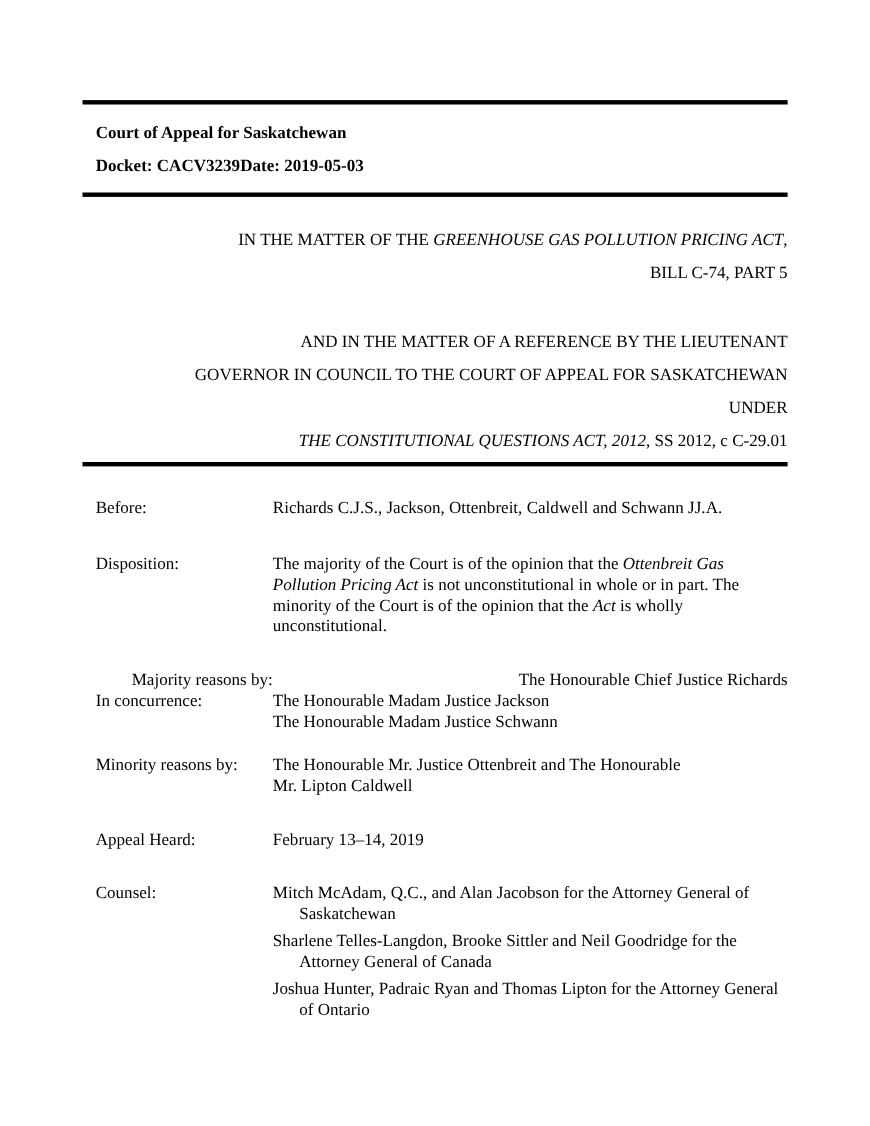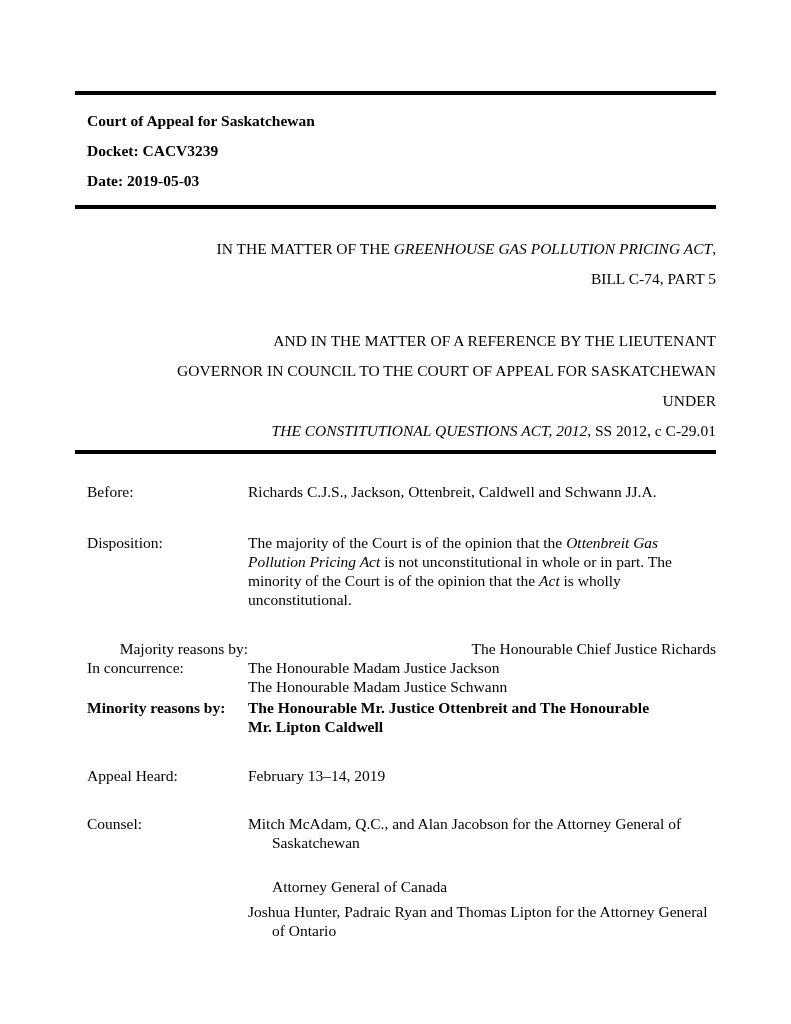--- a/index.html
+++ b/index.html
@@ -20,21 +20,20 @@
   .rule { height: 4px; background: #000000; }
   .rule-top { margin-top: 91px; }
   .doc-header {
     font-weight: bold;
     padding: 11px 2px 9px 12px;
   }
   .header-row {
     display: flex;
     line-height: 30px;
     white-space: nowrap;
-    flex-direction: column;
   }
   .title-block .line {
     text-align: right;
     line-height: 30px;
     white-space: nowrap;
   }
   .title-block-1 { margin-top: 25px; }
   .title-block-2 { margin-top: 32px; }
   .rule-title-bottom { margin-top: 4px; }
   .details { margin-top: 28px; padding-left: 12px; }
@@ -43,21 +42,21 @@
     grid-template-columns: 161px 1fr;
     align-items: start;
     margin-top: 27px;
   }
   .detail-label { white-space: nowrap; }
   .detail-value { white-space: nowrap; }
   .detail-value .line { line-height: 19px; }
   .row-disposition { margin-top: 32px; }
   .row-majority { margin-top: 30px; text-align: right; }
   .row-concurrence { margin-top: 0; }
-  .row-minority { margin-top: 2px; font-weight: bold; }
+  .row-minority { margin-top: 20px; }
   .row-appeal { margin-top: 30px; }
   .row-counsel { margin-top: 29px; }
   .hang-para {
     padding-left: 24px;
     text-indent: -24px;
     white-space: nowrap;
     line-height: 19px;
   }
   .hang-para + .hang-para { margin-top: 6px; }
 </style>
@@ -141,20 +140,20 @@
         <div class="detail-label">Appeal Heard:</div>
         <div class="detail-value">
             <div class="line"><span>February 13–14, 2019</span></div>
           </div>
       </div>
 
       <div class="detail-row row-counsel">
         <div class="detail-label">Counsel:</div>
         <div class="detail-value">
             <div class="hang-para"><span><span>Mitch McAdam, Q.C., and Alan Jacobson for the Attorney General of</span></span><br><span><span>Saskatchewan</span></span></div>
-            <div class="hang-para"><br><span><span>Attorney General of Canada</span></span></div>
+            <div class="hang-para"><span><span>Sharlene Telles-Langdon, Brooke Sittler and Neil Goodridge for the</span></span><br><span><span>Attorney General of Canada</span></span></div>
             <div class="hang-para"><span><span>Joshua Hunter, Padraic Ryan and Thomas Lipton for the Attorney General</span></span><br><span><span>of Ontario</span></span></div>
           </div>
       </div>
 
     </div>
   </div>
 </div>
 
 </body></html>

